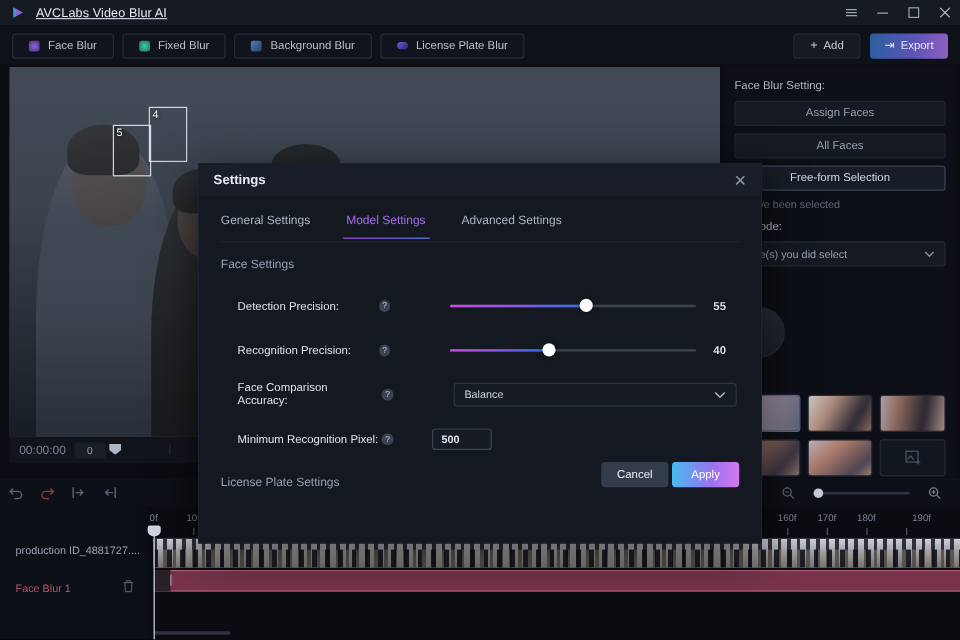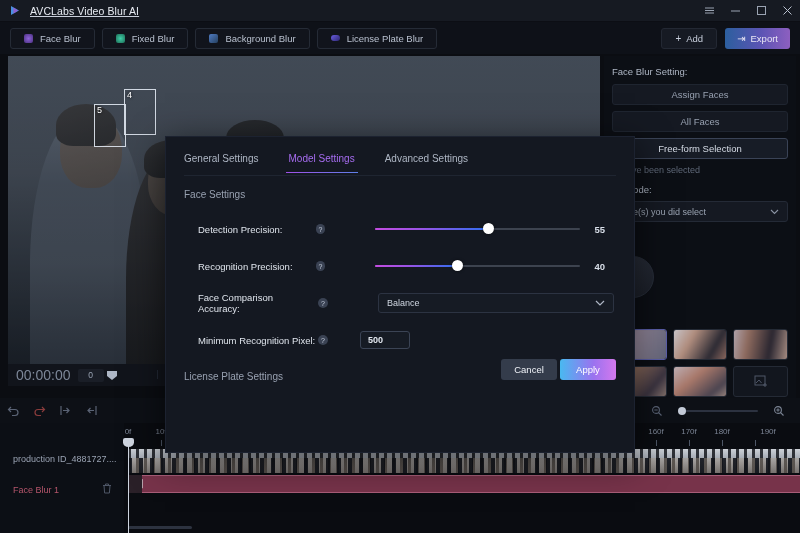--- a/index.html
+++ b/index.html
@@ -98,21 +98,21 @@
     position: absolute; left: 2px; top: 1px; font-size: 9px; color: #fff;
     text-shadow: 0 0 3px rgba(0,0,0,.9); line-height: 1;
   }
   .fb-5 { left: 86px; top: 48px; width: 32px; height: 43px; }
   .fb-4 { left: 116px; top: 33px; width: 32px; height: 46px; }
 
   .vid-bar {
     position: absolute; left: 8px; top: 310px; width: 592px; height: 22px;
     background: #11141b; display: flex; align-items: center; padding-left: 8px;
   }
-  .vid-time { font-size: 14px; color: #7d8798; }
+  .vid-time { font-size: 10px; color: #7d8798; }
   .vid-frame {
     margin-left: 7px; width: 26px; height: 13px; background: #1a1e27; border-radius: 2px;
     font-size: 8.5px; color: #9aa4b4; display:flex; align-items:center; justify-content:center;
   }
   .vid-marker { margin-left: 3px; }
   .vid-track { flex: 1; height: 22px; position: relative; }
   .vid-track .tk { position:absolute; top: 6px; width: 1px; height: 9px; background: #232936; }
 
   
   .rpanel {
@@ -398,20 +398,24 @@
           <svg width="14" height="13" viewBox="0 0 14 13">
               <rect x="1" y="1" width="10" height="9" fill="none" stroke="#4e5667" stroke-width="1"></rect>
               <path d="M2 8 L5 5 L7.5 8" fill="none" stroke="#4e5667" stroke-width="1"></path>
               <path d="M11 8 v4 M9 10 h4" stroke="#4e5667" stroke-width="1"></path>
             </svg>
         </div>
       </div>
     </div>
 
     <div class="dialog">
+      <div class="dlg-head">
+        <span class="dlg-title">Settings</span>
+        <span class="dlg-close">✕</span>
+      </div>
       <div class="dlg-tabs">
         <span class="dlg-tab">General Settings</span>
         <span class="dlg-tab active">Model Settings</span>
         <span class="dlg-tab">Advanced Settings</span>
       </div>
       <div class="dlg-rule"></div>
 
       <div class="dlg-body">
         <div class="sec-title">Face Settings</div>
 

